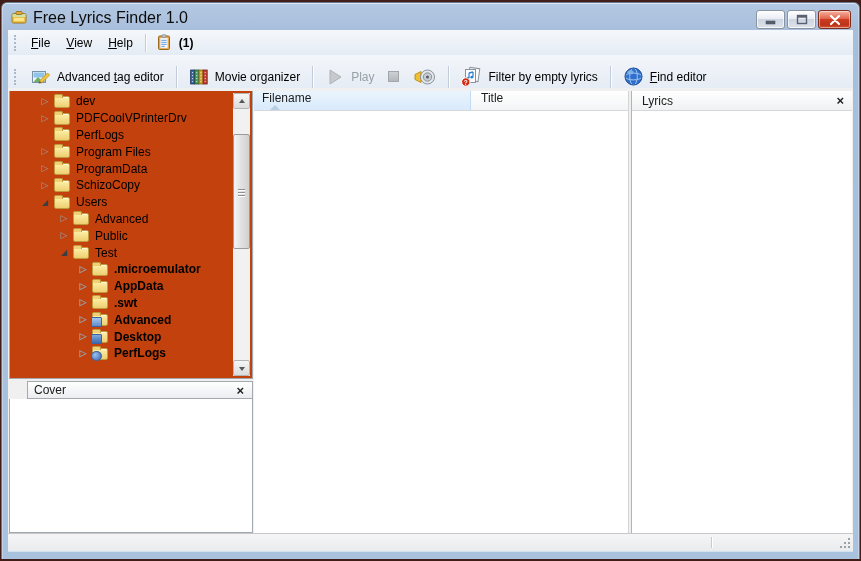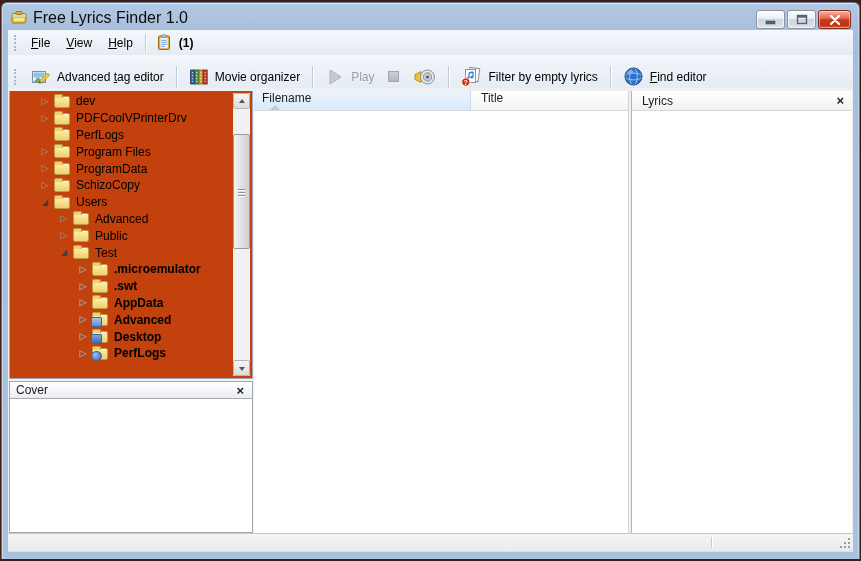--- a/index.html
+++ b/index.html
@@ -73,21 +73,21 @@
   .panel-header {
     flex:none; height:18px; border:1px solid #a4a9b0;
     background:linear-gradient(#ffffff, #ebedf0);
     display:flex; align-items:center; padding:0 6px; color:#1a1a1a;
   }
   .panel-close { margin-left:auto; font-weight:bold; font-size:13px; line-height:1; color:#222; padding:0 2px; cursor:default; }
   .tree {
     flex:none; height:288px; background:#c2410c; border:1px solid #a4a9b0; border-top:none;
     position:relative; overflow:hidden; padding-top:2px;text-align:center;
   }
-  .cover-header { margin-top:2px; }
+  .cover-header { margin-top:2px;margin-left:18px; }
   .cover-body { flex:1; background:#fff; border:1px solid #a4a9b0; border-top:none; }
 
   
   .trow { height:16.8px; display:flex; align-items:center; white-space:nowrap; }
   .trow.lvl2 { padding-left:28px; }
   .trow.lvl3 { padding-left:47px; }
   .trow.lvl4 { padding-left:66px;font-weight:bold; }
   .arrow { width:14px; flex:none; text-align:center; font-size:9px; color:#9aa0a6; line-height:1; }
   .arrow.collapsed::before { content:"▷"; }
   .arrow.expanded::before { content:"◢"; color:#3a3e42; font-size:8px; }
@@ -371,27 +371,27 @@
 
             <div class="trow lvl4">
               <span class="arrow collapsed"></span>
               <span class="ficon folder"></span>
               <span class="tlabel">.microemulator</span>
             </div>
 
             <div class="trow lvl4">
               <span class="arrow collapsed"></span>
               <span class="ficon folder"></span>
+              <span class="tlabel">AppData</span>
+            </div>
+
+            <div class="trow lvl4">
+              <span class="arrow collapsed"></span>
+              <span class="ficon folder"></span>
               <span class="tlabel">.swt</span>
-            </div>
-
-            <div class="trow lvl4">
-              <span class="arrow collapsed"></span>
-              <span class="ficon folder"></span>
-              <span class="tlabel">AppData</span>
             </div>
 
             <div class="trow lvl4">
               <span class="arrow collapsed"></span>
               <span class="ficon folder-contacts"></span>
               <span class="tlabel">Advanced</span>
             </div>
 
             <div class="trow lvl4">
               <span class="arrow collapsed"></span>

